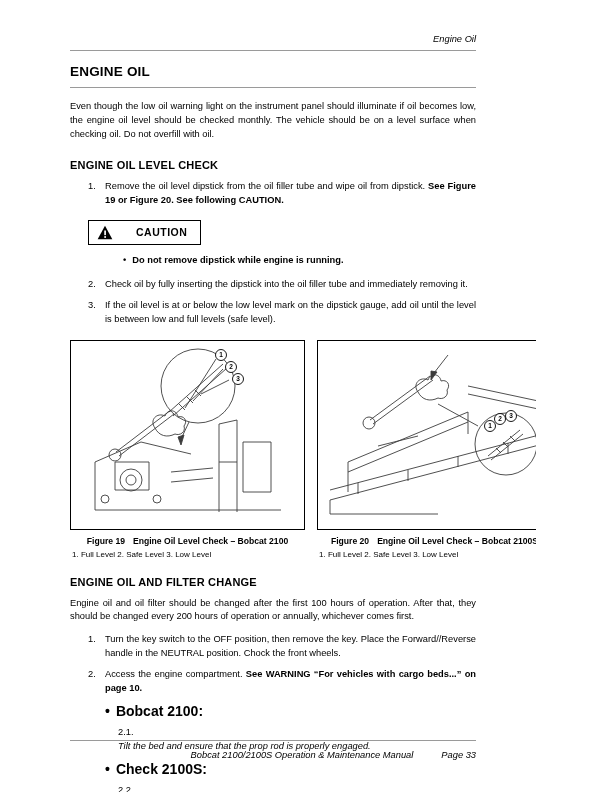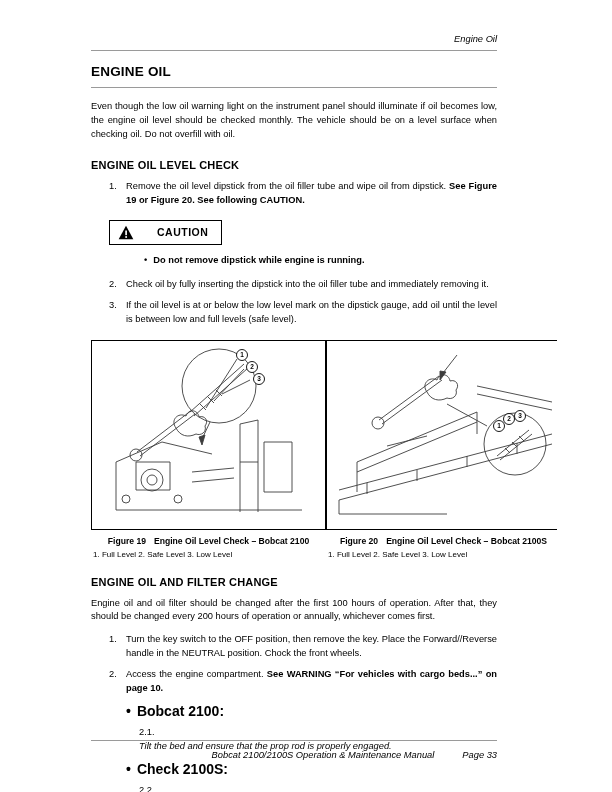--- a/index.html
+++ b/index.html
@@ -9,21 +9,20 @@
     font-family:"Liberation Sans", sans-serif;
     color:#000;
     -webkit-font-smoothing:antialiased;
   }
   .page {
     position:relative;
     width:536px; height:792px;
     background:#fff;
     padding:34px 60px 0 70px;
     overflow:hidden;
-    margin-left:21px;
   }
   .running-header {
     text-align:right;
     font-style:italic;
     font-size:9.3px;
     padding-bottom:6px;
     border-bottom:1px solid #9a9a9a;
   }
   .page-title {
     font-size:13.5px;
@@ -83,20 +82,21 @@
   }
   .caution-bullet::before { content:"•"; margin-right:6px; }
   .bullet-line {
     font-weight:bold;
     font-size:14px;
     margin:2px 0 7px 35px;
   }
   .bullet-line::before { content:"•"; margin-right:6px; font-weight:bold; }
   .figures-row {
     display:flex;
+    gap:12px;
     margin:13px 0 0 0;
   }
   .figure { width:235px; }
   .figure-frame {
     width:235px; height:190px;
     border:1px solid #000;
     background:#fff;
   }
   .figure-frame svg { width:100%; height:100%; display:block; }
   .figure-caption {

